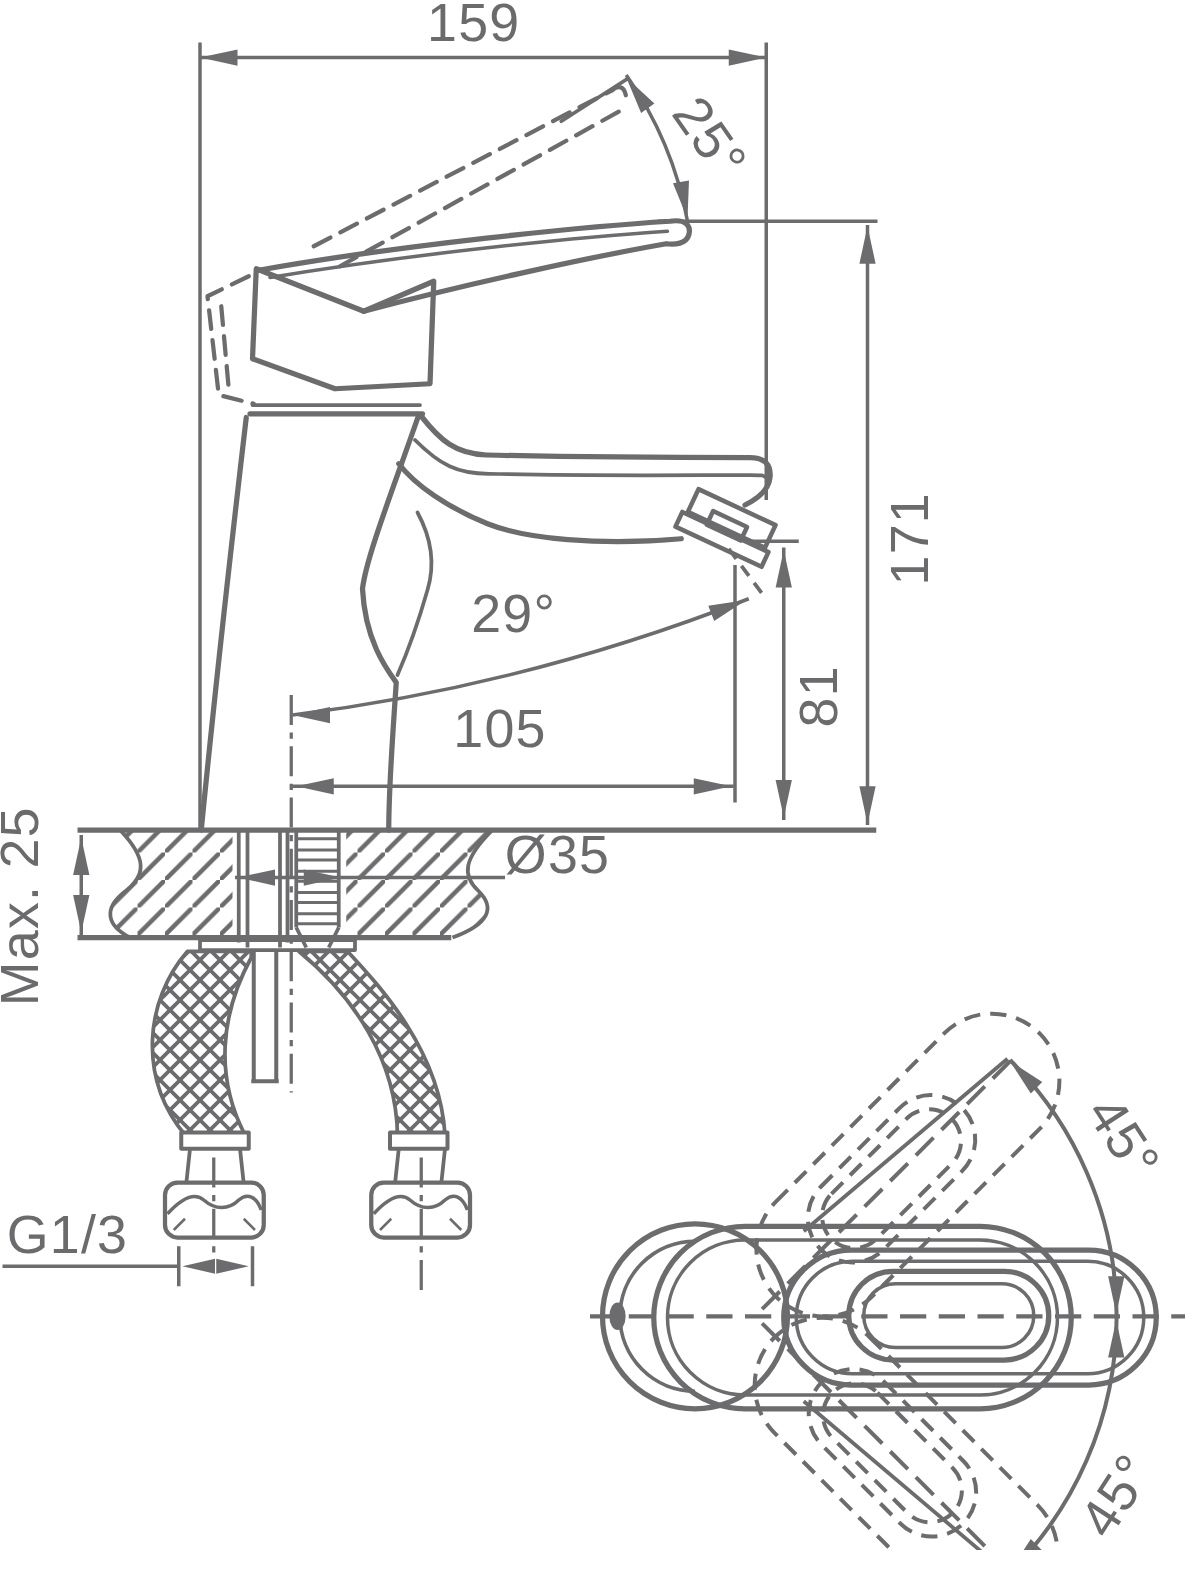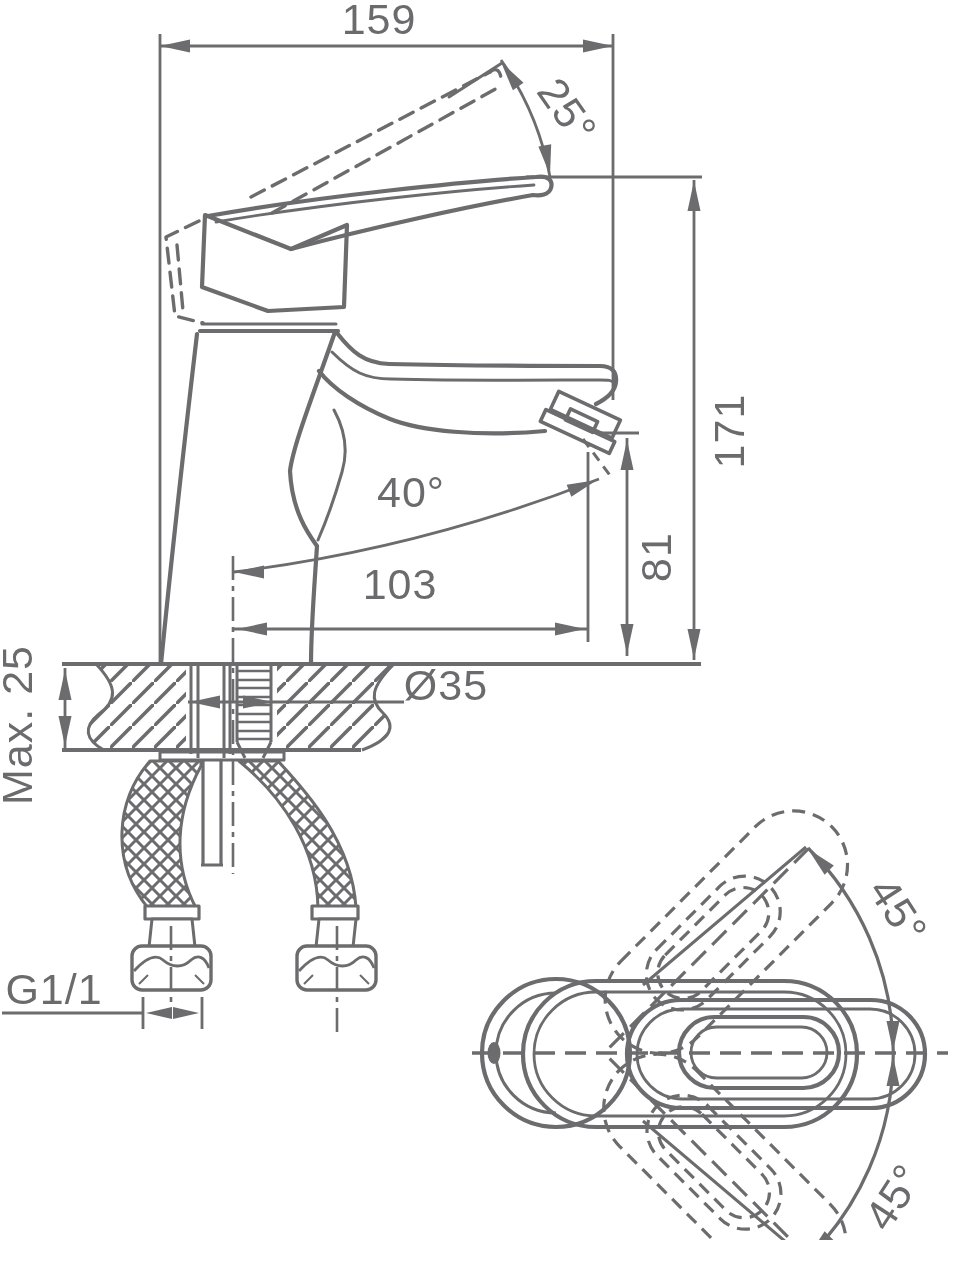--- a/index.html
+++ b/index.html
@@ -168,21 +168,21 @@
     </g>
     <path d="M808,848 A289,289 0 0 1 808,1258" stroke-width="3.2"></path>
     <path d="M643,985 L806,847 M643,1121 L806,1259" stroke-width="3"></path>
   </g>
 </svg>
 
 <div class="dim" style="left:379px;top:19px">159</div>
 <div class="dim rot55" style="left:567px;top:111px">25°</div>
 <div class="dim rot-90" style="left:729px;top:431px">171</div>
 <div class="dim rot-90" style="left:656px;top:557px">81</div>
-<div class="dim" style="left:400px;top:584px">103</div>
-<div class="dim" style="left:411px;top:492px">40°</div>
+<div class="dim" style="left:400px;top:584px">105</div>
+<div class="dim" style="left:411px;top:492px">29°</div>
 <div class="dim rot-90" style="left:17px;top:725px">Max. 25</div>
 <div class="dim" style="left:446px;top:685px">Ø35</div>
-<div class="dim" style="left:54px;top:989px">G1/1</div>
+<div class="dim" style="left:54px;top:989px">G1/3</div>
 <div class="dim rot57" style="left:898px;top:911px">45°</div>
 <div class="dim rot-57" style="left:894px;top:1197px">45°</div>
 
 </div>
 
 </body></html>

